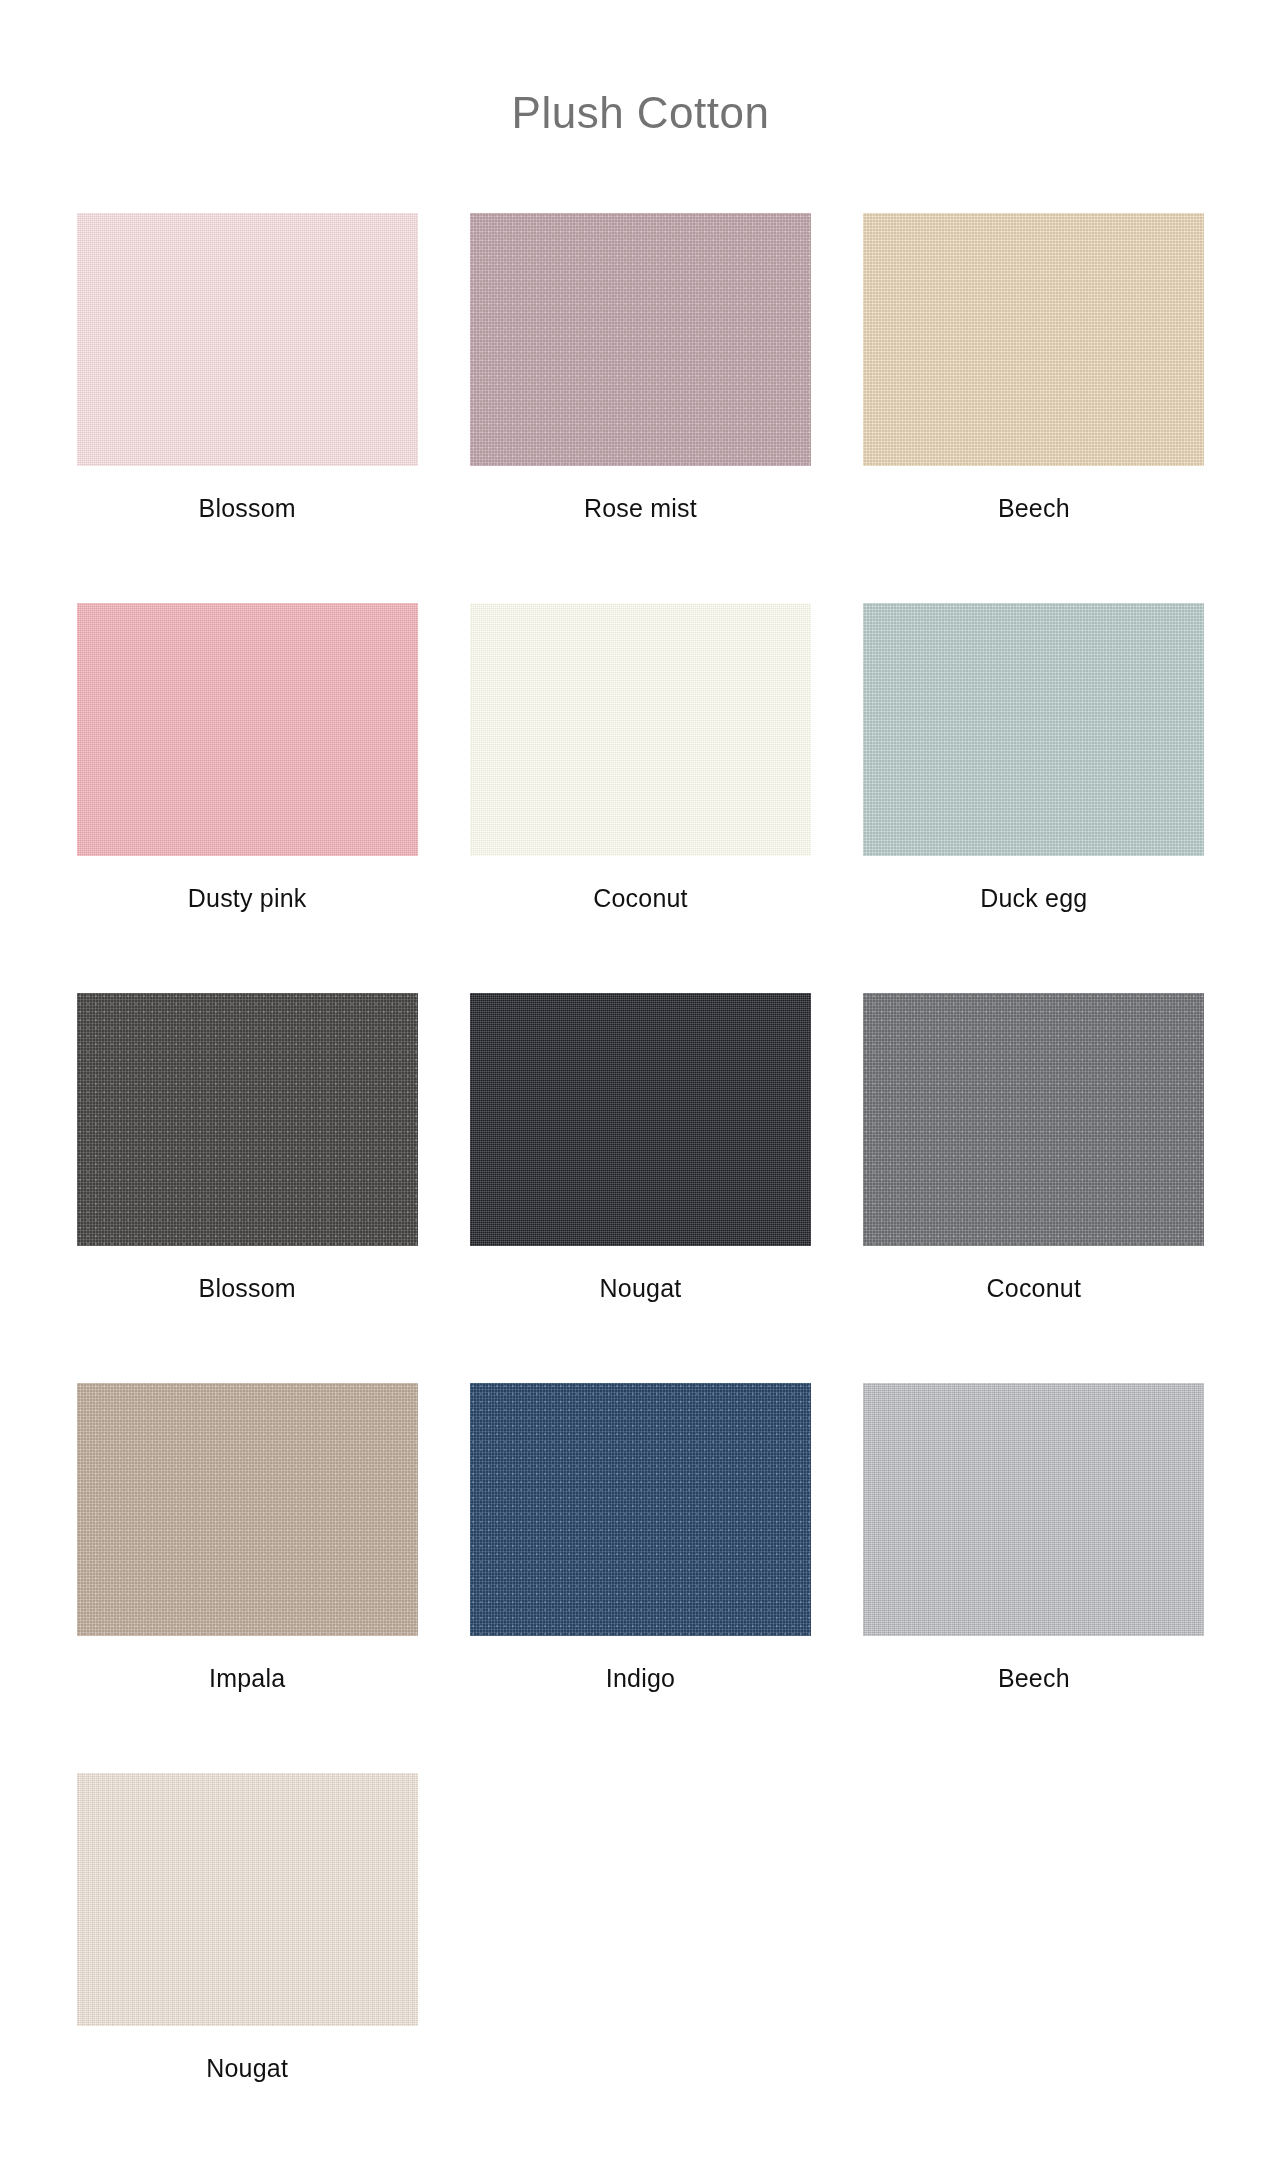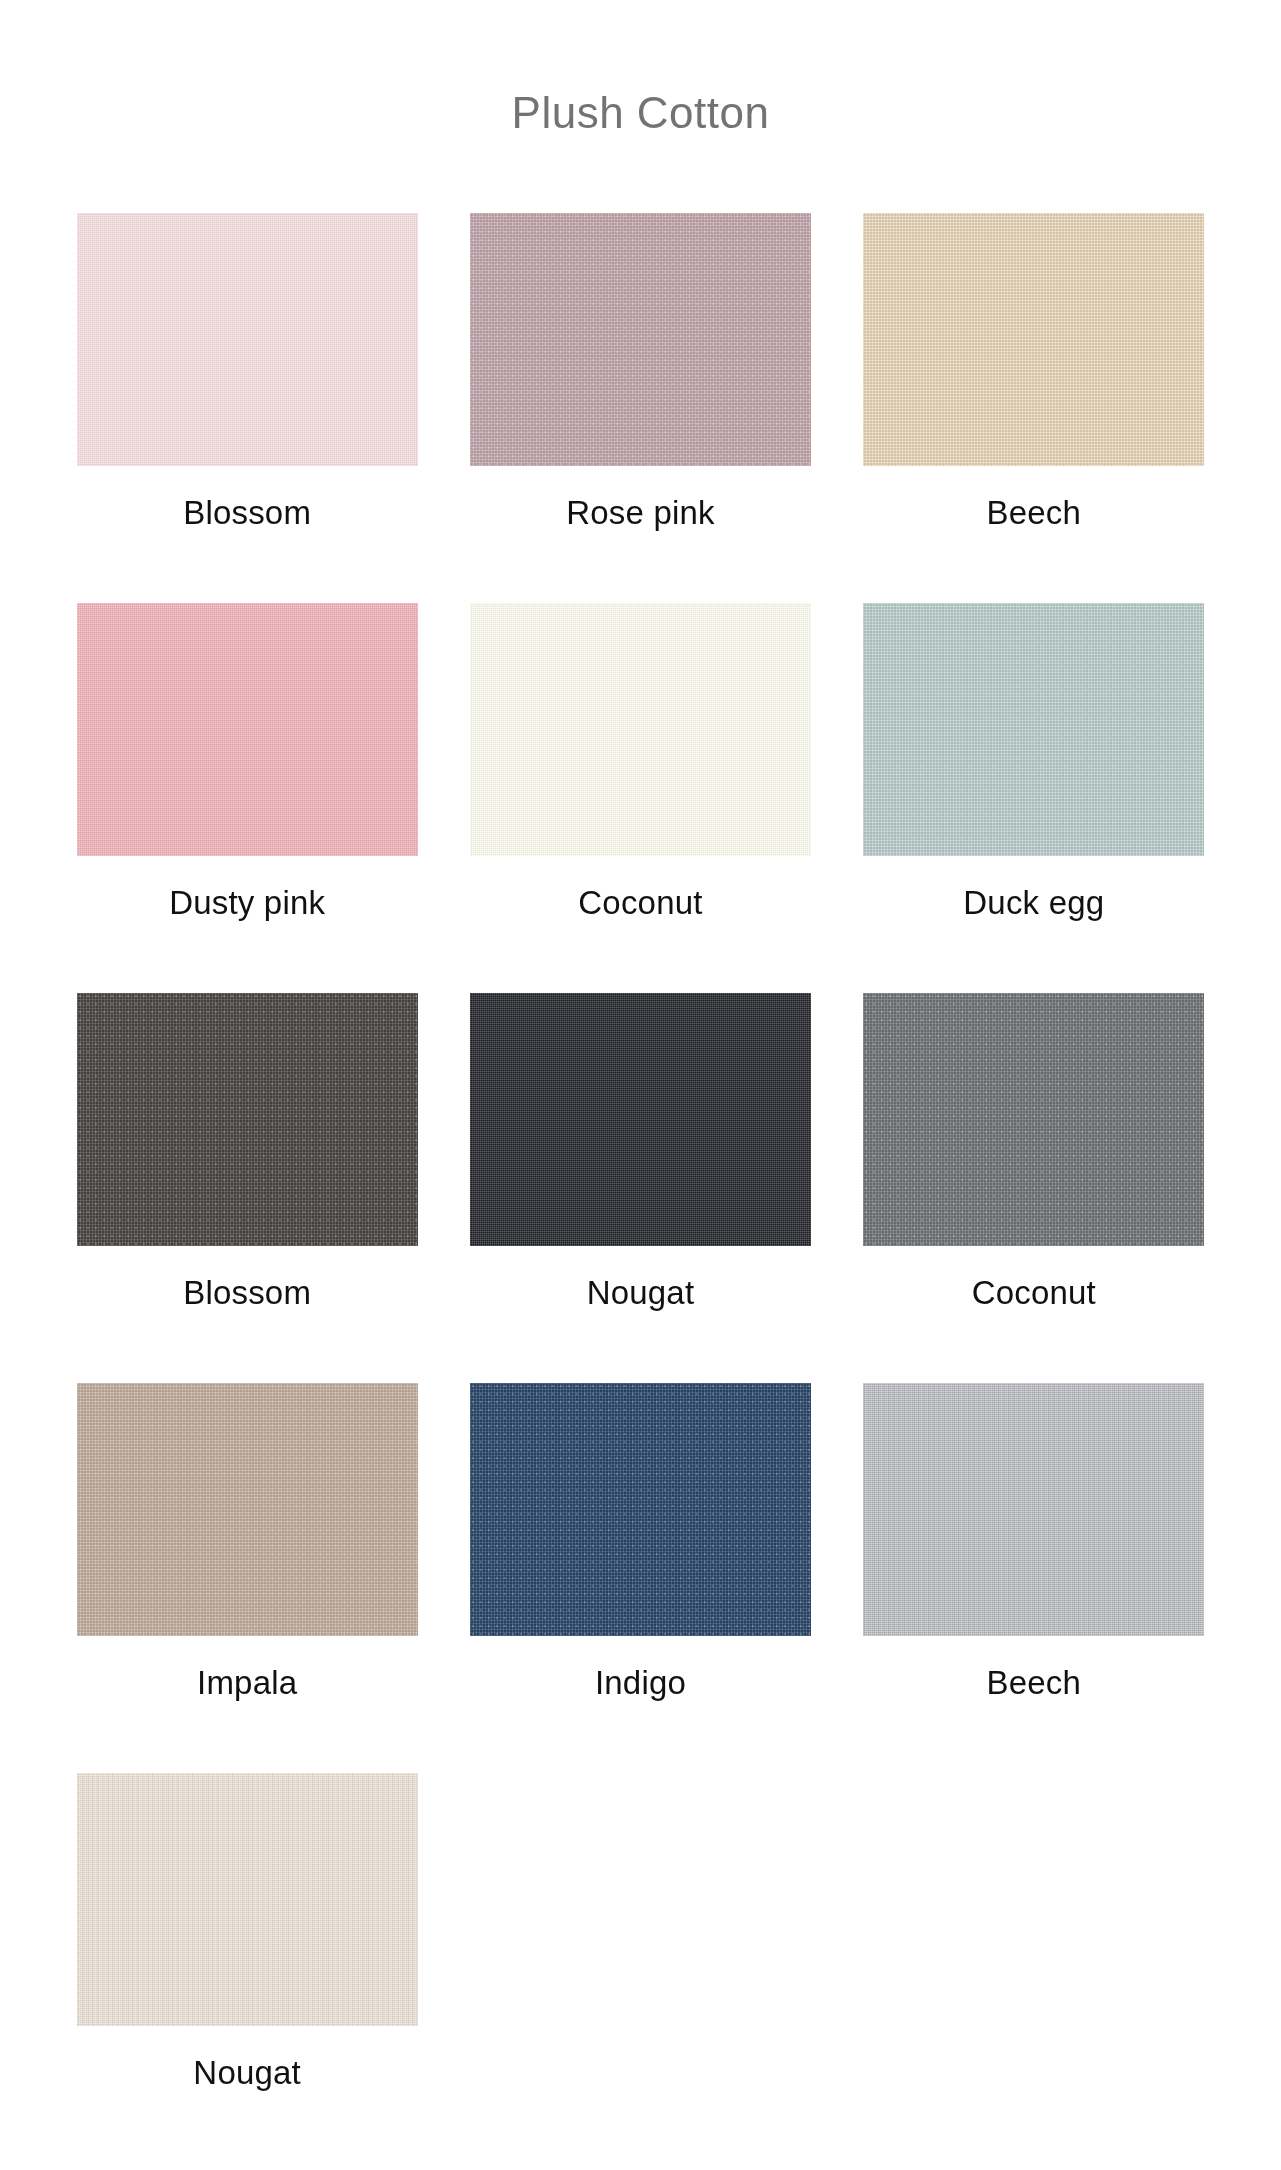--- a/index.html
+++ b/index.html
@@ -79,21 +79,21 @@
     background-size: auto, auto, 8px 8px;
   }
   .tex-linen::after {
     background-image:
       repeating-linear-gradient(0deg, rgba(255,255,255,0.22) 0px, rgba(255,255,255,0.22) 1px, rgba(0,0,0,0.05) 1px, rgba(0,0,0,0.05) 2px),
       repeating-linear-gradient(90deg, rgba(255,255,255,0.18) 0px, rgba(255,255,255,0.18) 1px, rgba(0,0,0,0.04) 1px, rgba(0,0,0,0.04) 2px),
       repeating-linear-gradient(90deg, rgba(0,0,0,0.035) 0px, rgba(0,0,0,0.035) 2px, rgba(255,255,255,0.05) 2px, rgba(255,255,255,0.05) 5px);
   }
   .swatch-label {
     margin-top: 27px;
-    font-size: 33px;
+    font-size: 25px;
     font-weight: 400;
     color: #111111;
     text-align: center;
     line-height: 1.2;
     letter-spacing: 0.2px;
   }
 </style>
 </head>
 <body>
 
@@ -101,21 +101,21 @@
 
   <h1 class="title">Plush Cotton</h1>
 
   <div class="swatch-grid">
       <div class="swatch-cell">
         <div class="swatch-chip tex-weave" style="background-color: rgb(247, 223, 225);"></div>
         <div class="swatch-label">Blossom</div>
       </div>
       <div class="swatch-cell">
         <div class="swatch-chip tex-dot" style="background-color: rgb(201, 174, 180);"></div>
-        <div class="swatch-label">Rose pink</div>
+        <div class="swatch-label">Rose mist</div>
       </div>
       <div class="swatch-cell">
         <div class="swatch-chip tex-dot" style="background-color: rgb(242, 223, 193);"></div>
         <div class="swatch-label">Beech</div>
       </div>
       <div class="swatch-cell">
         <div class="swatch-chip tex-weave" style="background-color: rgb(241, 178, 184);"></div>
         <div class="swatch-label">Dusty pink</div>
       </div>
       <div class="swatch-cell">

